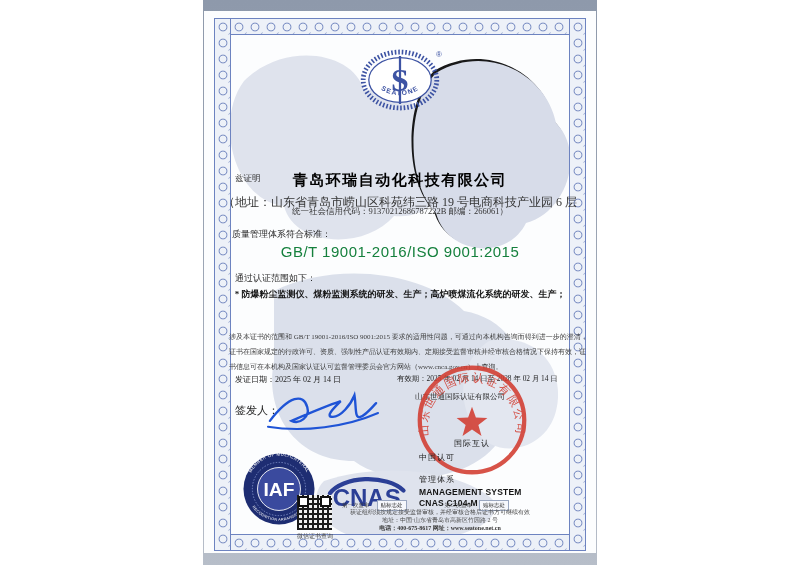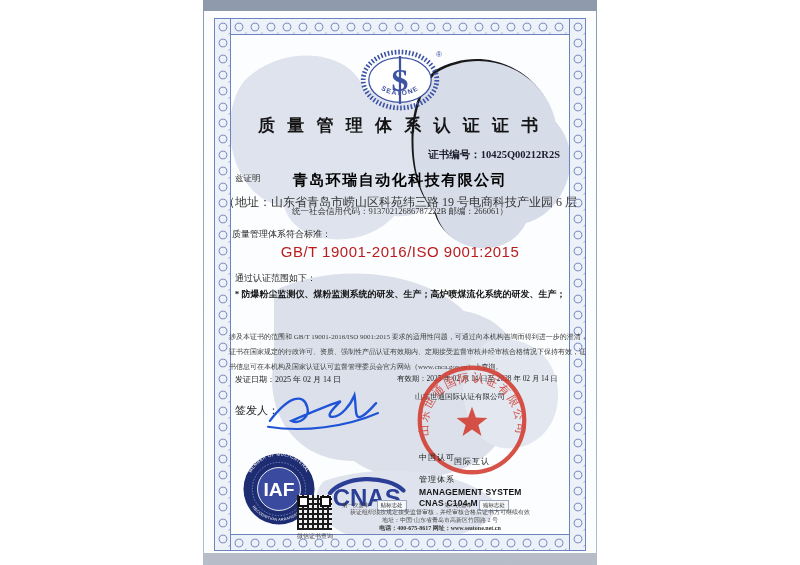--- a/index.html
+++ b/index.html
@@ -22,42 +22,42 @@
   .band.left{left:10px;}.band.right{right:10px;}
   .nowrap{white-space:nowrap;}
   .ctr{left:0;right:0;text-align:center;}
   .title{top:103px;font-size:17px;font-weight:bold;letter-spacing:4px;color:#141414;}
   .certno{top:137px;right:36px;font-size:10.5px;font-weight:bold;color:#1c1c2e;}
   .certify{left:31px;top:162px;font-size:8.5px;color:#2a2a2a;}
   .company{top:160px;font-size:15px;font-weight:bold;letter-spacing:1.5px;color:#000;}
   .addr1{top:183px;font-size:12px;color:#333;}
   .addr2{top:195px;font-size:8.5px;color:#333;}
   .stdlabel{left:28px;top:217px;font-size:9px;color:#2a2a2a;}
-  .standard{top:232px;font-size:15px;letter-spacing:.5px;color:#b91c1c;font-family:"Liberation Sans",sans-serif;}
+  .standard{top:232px;font-size:15px;letter-spacing:.5px;color:#15803d;font-family:"Liberation Sans",sans-serif;}
   .scopelabel{left:31px;top:261px;font-size:9px;color:#2a2a2a;}
   .scope1{top:277px;font-size:9px;font-weight:bold;color:#141414;}
   .scope2{top:290px;font-size:9px;font-weight:bold;color:#141414;}
   .notice{left:25px;font-size:7px;color:#3c3c3c;}
   .n1{top:321px;}.n2{top:336px;}.n3{top:351px;}
   .issue{left:31px;top:363px;font-size:8px;color:#1d1d1d;}
   .valid{left:193px;top:363px;font-size:7.4px;color:#1d1d1d;}
   .signer{left:31px;top:392px;font-size:11px;color:#1d1d1d;}
   .signature{left:60px;top:376px;width:118px;height:50px;}
   .issuer{left:211px;top:381px;font-size:7.5px;color:#2c2c2c;}
   .seal{left:211px;top:352px;width:114px;height:114px;opacity:.88;}
   .iaf{left:38px;top:441px;width:74px;height:74px;}
   .cnas{left:116px;top:452px;width:92px;height:52px;}
   .qr{left:93px;top:484px;width:35px;height:35px;
       background:repeating-linear-gradient(0deg,#1b1b1b 0 2px,transparent 2px 5px),
                  repeating-linear-gradient(90deg,#1b1b1b 0 2px,#f0f0f0 2px 5px);}
   .qr::before{content:"";position:absolute;left:1px;top:1px;width:7px;height:7px;border:2px solid #111;background:#fff;}
   .qr::after{content:"";position:absolute;right:1px;top:1px;width:7px;height:7px;border:2px solid #111;background:#fff;}
   .qrcap{left:84px;top:521px;width:54px;text-align:center;font-size:6px;color:#444;}
   .acc{left:215px;font-size:8px;letter-spacing:1px;color:#222;}
-  .a1{top:441px;}.a2{top:445px;padding-left:35px;}.a3{top:463px;}
+  .a1{top:441px;}.a2{top:427px;padding-left:35px;}.a3{top:463px;}
   .accen{left:215px;font-size:8.5px;font-weight:bold;color:#141414;font-family:Liberation Sans, sans-serif;letter-spacing:.2px;}
   .a4{top:476px;}.a5{top:487px;}
   .audits{left:136px;top:489px;display:flex;gap:5px;font-size:5.5px;color:#333;align-items:center;}
   .audits .lbl{padding:1px 2px;}
   .audits .box{padding:1px 3px;border:1px solid #9aa7c0;background:#f6f8fc;}
   .audits .gap{width:26px;}
   .fine{left:138px;width:196px;text-align:center;font-size:6px;color:#4a4a4a;}
   .f1{top:497px;}.f2{top:505px;}
   .f3{top:513px;font-weight:bold;color:#333;}
   .logo{left:154px;top:37px;width:84px;height:64px;}
@@ -89,22 +89,20 @@
         <ellipse cx="50" cy="40" rx="39" ry="28" fill="#ffffff" stroke="#3d53a3" stroke-width="1.6"></ellipse>
         <rect x="48.6" y="10" width="2.8" height="60" fill="#3d53a3"></rect>
         <text x="50" y="54" font-size="40" font-weight="bold" fill="#3d53a3" text-anchor="middle" font-family="Liberation Serif, serif">S</text>
         <path id="brandArc" d="M 17,40 A 34,25 0 0 0 83,40" fill="none"></path>
         <text font-size="8.5" fill="#3d53a3" letter-spacing="1.5" font-family="Liberation Sans, sans-serif" font-weight="bold">
           <textPath href="#brandArc" startOffset="50%" text-anchor="middle">SEATONE</textPath>
         </text>
       </svg>
       <div class="abs reg">®</div>
 
-      <div class="abs ctr title nowrap">质 量 管 理 体 系 认 证 证 书</div>
-      <div class="abs certno nowrap"><span>证书编号：</span><span>10425Q00212R2S</span></div>
       <div class="abs certify">兹证明</div>
       <div class="abs ctr company nowrap">青岛环瑞自动化科技有限公司</div>
       <div class="abs ctr addr1 nowrap">（地址：山东省青岛市崂山区科苑纬三路 19 号电商科技产业园 6 层</div>
       <div class="abs ctr addr2 nowrap">统一社会信用代码：91370212686787222B 邮编：266061）</div>
 
       <div class="abs stdlabel">质量管理体系符合标准：</div>
       <div class="abs ctr standard nowrap">GB/T 19001-2016/ISO 9001:2015</div>
 
       <div class="abs scopelabel">通过认证范围如下：</div>
       <div class="abs ctr scope1 nowrap">* 防爆粉尘监测仪、煤粉监测系统的研发、生产；高炉喷煤流化系统的研发、生产；</div>

